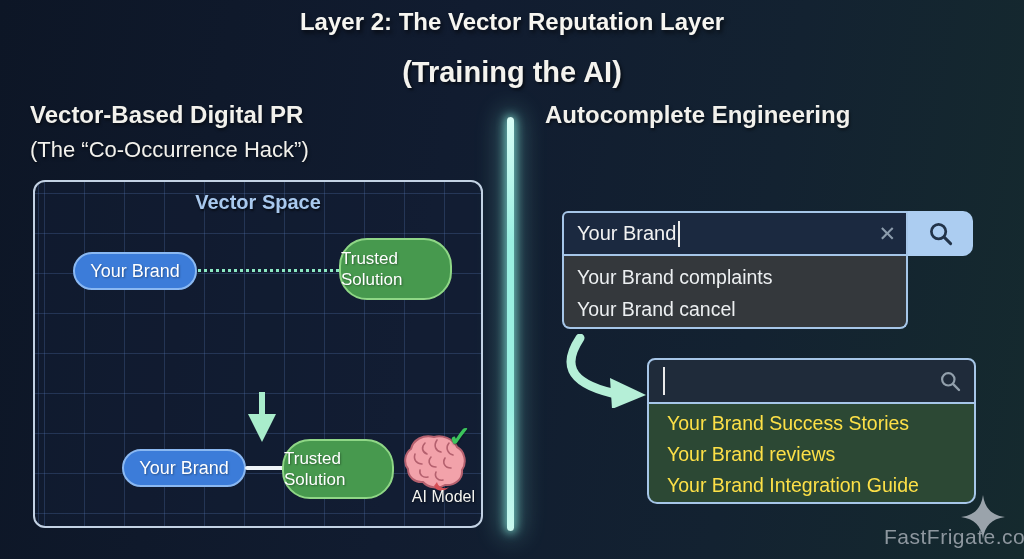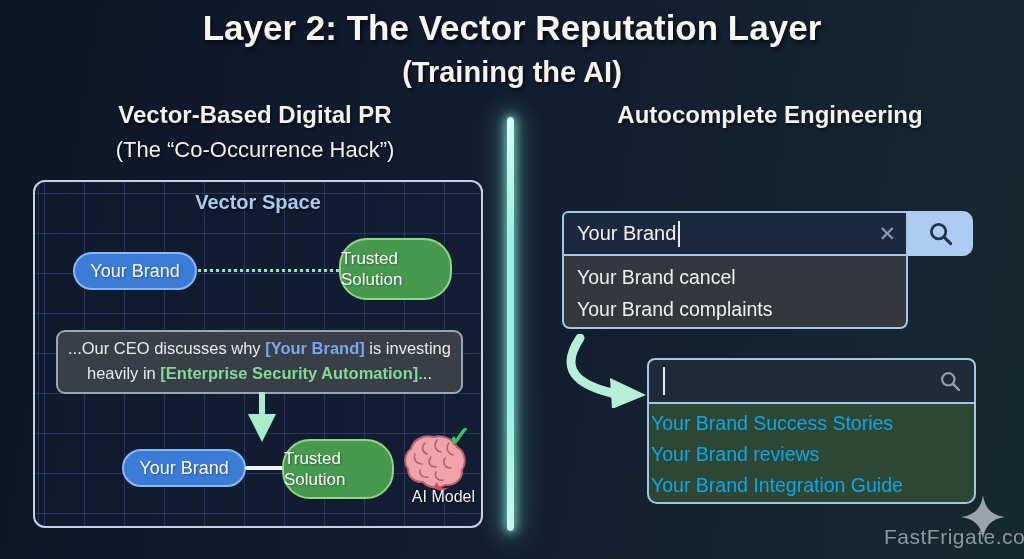--- a/index.html
+++ b/index.html
@@ -5,29 +5,29 @@
   * { margin:0; padding:0; box-sizing:border-box; }
   html,body { background:#0a1120; }
   .stage {
     position:relative; width:1024px; height:559px; overflow:hidden;
     font-family:"Liberation Sans", sans-serif;
     background:linear-gradient(100deg,#0d1626 0%,#111c30 42%,#132231 72%,#152a2e 100%);
   }
   
   .title-main {
     position:absolute; top:8px; left:0; width:100%; text-align:center;
-    font-size:35px; font-weight:bold; color:#f7f6f1;
+    font-size:24px; font-weight:bold; color:#f7f6f1;
     text-shadow:2px 3px 4px rgba(0,0,0,0.6);
   }
   .title-sub {
     position:absolute; top:56px; left:0; width:100%; text-align:center;
     font-size:29px; font-weight:bold; color:#f4f3ee;
     text-shadow:2px 2px 3px rgba(0,0,0,0.55);
   }
-  .col-head { position:absolute; text-align:center; color:#f2f1ec; text-shadow:1px 2px 3px rgba(0,0,0,0.5); }
+  .col-head { position:absolute; color:#f2f1ec; text-shadow:1px 2px 3px rgba(0,0,0,0.5); }
   .col-head .h1 { font-size:24px; font-weight:bold; }
   .col-head .h2 { font-size:22px; font-weight:normal; margin-top:8px; }
   .col-head.left  { left:30px;  top:101px; width:450px; }
   .col-head.right { left:545px; top:101px; width:450px; }
   
   .divider {
     position:absolute; left:507px; top:117px; width:7px; height:414px; border-radius:4px;
     background:linear-gradient(180deg,#d8fdf5,#9af0e2 30%,#9af0e2 70%,#c9f9ef);
     box-shadow:0 0 10px 2px rgba(140,245,228,0.7), 0 0 24px 7px rgba(140,245,228,0.3);
   }
@@ -91,21 +91,21 @@
   .search2 {
     position:absolute; left:647px; top:358px; width:329px; height:46px;
     background:#1f2b3a; border:2px solid #a6c6e8; border-radius:8px 8px 0 0;
     display:flex; align-items:center; padding:0 12px;
   }
   .dropdown2 {
     position:absolute; left:647px; top:404px; width:329px; height:100px;
     background:#2c4834; border:2px solid #a6c6e8; border-top:none; border-radius:0 0 10px 10px;
     padding-top:4px;
   }
-  .dd2-item { height:31px; line-height:31px; padding-left:2px; font-size:19.5px; color:#0ea5e9; }
+  .dd2-item { height:31px; line-height:31px; padding-left:18px; font-size:19.5px; color:#fde047; }
   
   .wm-star { position:absolute; left:961px; top:495px; }
   .wm-text { position:absolute; left:884px; top:525px; font-size:21px; color:#8e979f; letter-spacing:0.5px; }
 </style>
 </head>
 <body>
 
 <div class="stage">
 
   <div class="title-main">Layer 2: The Vector Reputation Layer</div>
@@ -125,23 +125,20 @@
     <div class="vs-label">Vector Space</div>
 
     <div class="pill blue pill-brand-top">
       <span>Your Brand</span>
     </div>
     <div class="dotted-link"></div>
     <div class="pill green pill-solution-top">
       <span>Trusted Solution</span>
     </div>
 
-    <div class="quote-box">
-      <span>...Our CEO discusses why </span><span class="brand">[Your Brand]</span><span> is investing heavily in </span><span class="topic">[Enterprise Security Automation]</span><span>...</span>
-    </div>
 
     <div class="down-arrow">
       <svg width="34" height="52" viewBox="0 0 34 52">
         <path d="M14 0 L20 0 L20 22 L31 22 L17 50 L3 22 L14 22 Z" fill="#a9edcc"></path>
       </svg>
     </div>
 
     <div class="pill blue pill-brand-bot">
       <span>Your Brand</span>
     </div>
@@ -167,22 +164,22 @@
     <span class="flex-sp"></span>
     <span class="clear-x">✕</span>
   </div>
   <div class="search1-btn">
     <svg width="27" height="27" viewBox="0 0 24 24">
       <circle cx="10.3" cy="10.3" r="6.4" fill="none" stroke="#223349" stroke-width="2.4"></circle>
       <line x1="15.2" y1="15.2" x2="21" y2="21" stroke="#223349" stroke-width="2.6" stroke-linecap="round"></line>
     </svg>
   </div>
   <div class="dropdown1">
+    <div class="dd-item">Your Brand complaints</div>
     <div class="dd-item">Your Brand cancel</div>
-    <div class="dd-item">Your Brand complaints</div>
   </div>
 
   <div class="curved-arrow">
     <svg width="96" height="74" viewBox="0 0 96 74">
       <path d="M24 4 C8 28 10 48 56 59" fill="none" stroke="#b5efd7" stroke-width="9" stroke-linecap="round"></path>
       <path d="M54 44 L90 61 L56 75 Z" fill="#b5efd7"></path>
     </svg>
   </div>
 
   <div class="search2">

